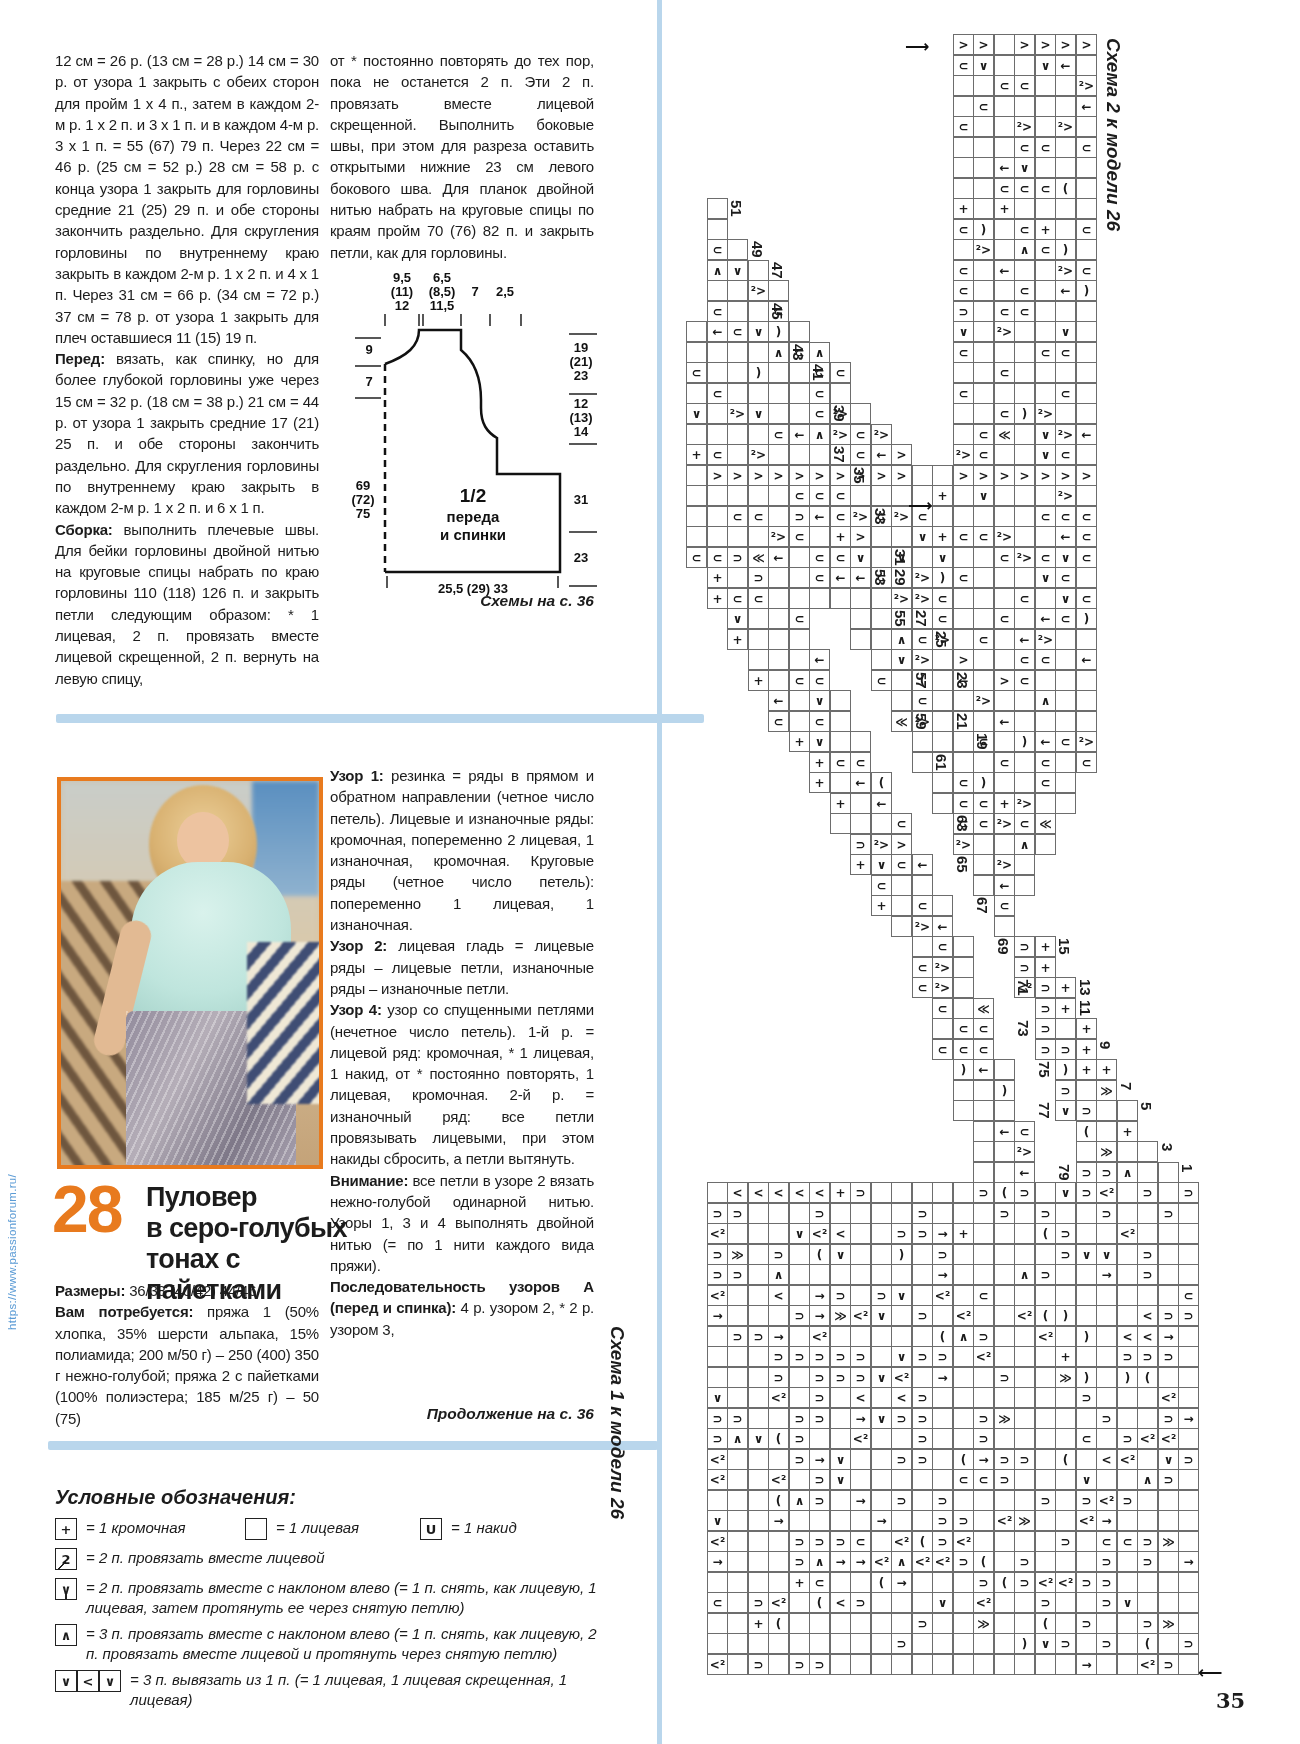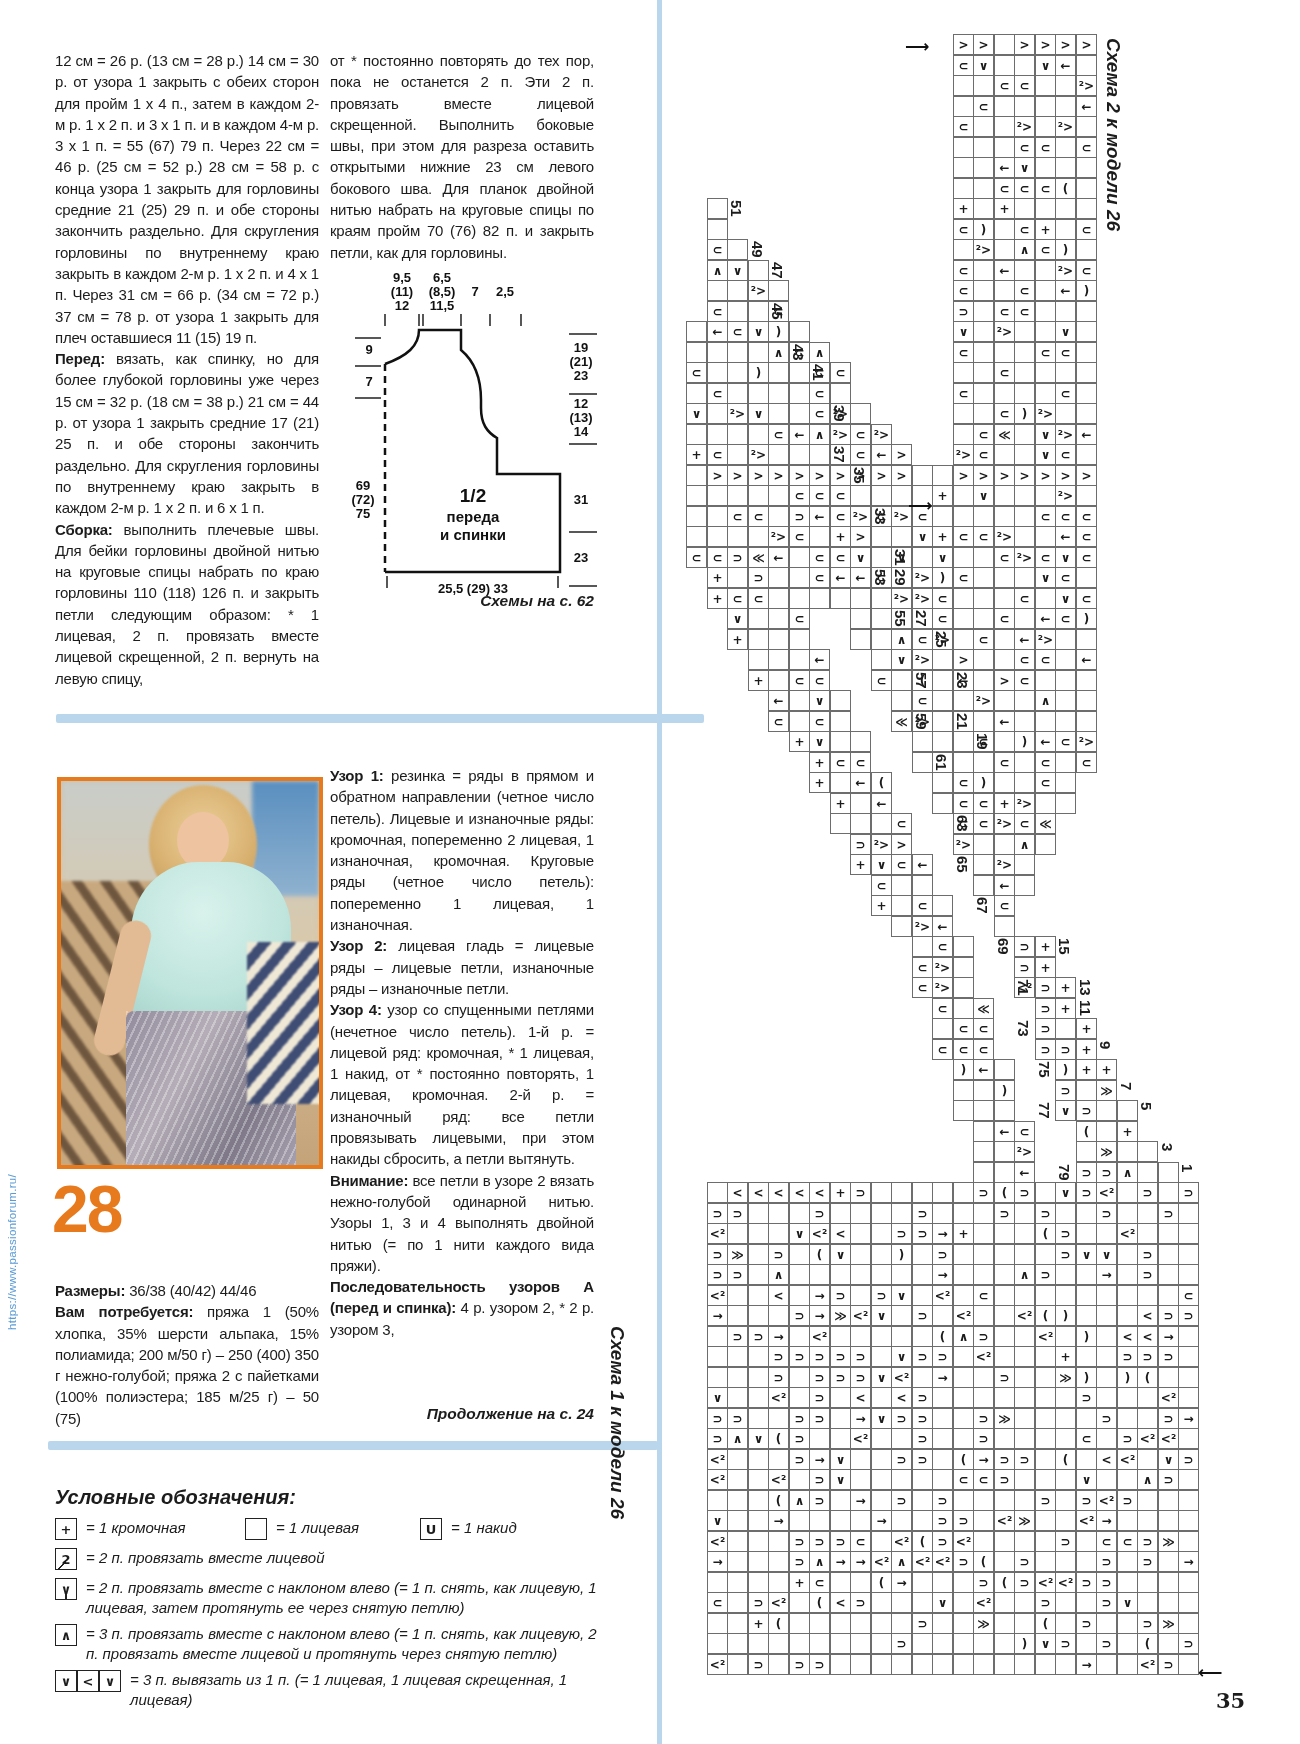--- a/index.html
+++ b/index.html
@@ -116,54 +116,59 @@
       <line x1="244" y1="82" x2="272" y2="82"></line>
         <line x1="244" y1="142" x2="272" y2="142"></line>
       <line x1="244" y1="192" x2="272" y2="192"></line>
         <line x1="244" y1="280" x2="272" y2="280"></line>
       <line x1="244" y1="334" x2="272" y2="334"></line>
       <line x1="62" y1="324" x2="62" y2="336"></line>
         <line x1="233" y1="324" x2="233" y2="336"></line>
     </g>
   </svg>
 
-  <div class="abs note-it" style="left:330px;top:592px;width:264px;text-align:right;">Схемы на с. 62</div>
+  <div class="abs note-it" style="left:330px;top:592px;width:264px;text-align:right;">Схемы на с. 36</div>
 
   <div class="abs blue-band" style="left:56px;top:714px;width:648px;"></div>
   <div class="abs blue-band" style="left:48px;top:1441px;width:610px;"></div>
   <div class="abs vdivider" style="left:657px;top:0;height:1744px;"></div>
 
   <div id="photo">
     <div class="ly ph-wash"></div>
     <div class="ly ph-blue"></div>
     <div class="ly ph-zebra"></div>
     <div class="ly ph-hair"></div>
     <div class="ly ph-face"></div>
     <div class="ly ph-sweater"></div>
     <div class="ly ph-arm"></div>
     <div class="ly ph-skirt"></div>
     <div class="ly ph-sequin"></div>
     <div class="ly ph-pillow"></div>
   </div>
 
   <div class="abs model-num" style="left:52px;top:1180px;">28</div>
+  <div class="abs model-title" style="left:146px;top:1182px;width:230px;">
+    <div>Пуловер</div>
+    <div>в серо-голубых</div>
+    <div>тонах с пайетками</div>
+  </div>
 
   <div class="abs col" style="left:55px;top:1280px;">
     <p><span class="lead">Размеры:</span><span> 36/38 (40/42) 44/46</span></p>
     <p><span class="lead">Вам потребуется:</span><span> пряжа 1 (50% хлопка, 35% шерсти альпака, 15% полиамида; 200 м/50 г) – 250 (400) 350 г нежно-голубой; пряжа 2 с пайетками (100% полиэстера; 185 м/25 г) – 50 (75)</span></p>
   </div>
 
   <div class="abs col" style="left:330px;top:765px;">
     <p><span class="lead">Узор 1:</span><span> резинка = ряды в прямом и обратном направлении (четное число петель). Лицевые и изнаночные ряды: кромочная, попеременно 2 лицевая, 1 изнаночная, кромочная. Круговые ряды (четное число петель): попеременно 1 лицевая, 1 изнаночная.</span></p>
     <p><span class="lead">Узор 2:</span><span> лицевая гладь = лицевые ряды – лицевые петли, изнаночные ряды – изнаночные петли.</span></p>
     <p><span class="lead">Узор 4:</span><span> узор со спущенными петлями (нечетное число петель). 1-й р. = лицевой ряд: кромочная, * 1 лицевая, 1 накид, от * постоянно повторять, 1 лицевая, кромочная. 2-й р. = изнаночный ряд: все петли провязывать лицевыми, при этом накиды сбросить, а петли вытянуть.</span></p>
     <p><span class="lead">Внимание:</span><span> все петли в узоре 2 вязать нежно-голубой одинарной нитью. Узоры 1, 3 и 4 выполнять двойной нитью (= по 1 нити каждого вида пряжи).</span></p>
     <p><span class="lead">Последовательность узоров А (перед и спинка):</span><span> 4 р. узором 2, * 2 р. узором 3,</span></p>
   </div>
-  <div class="abs note-it" style="left:330px;top:1405px;width:264px;text-align:right;">Продолжение на с. 24</div>
+  <div class="abs note-it" style="left:330px;top:1405px;width:264px;text-align:right;">Продолжение на с. 36</div>
 
   <div class="abs legend-title" style="left:55px;top:1486px;">Условные обозначения:</div>
   <div class="abs" style="left:55px;top:1518px;width:560px;">
     <div style="display:flex;">
       <div class="lg-row" style="width:190px;">
         <span class="lg-box">+</span>
         <span>= 1 кромочная</span>
       </div>
       <div class="lg-row" style="width:175px;">
         <span class="lg-box"></span>

